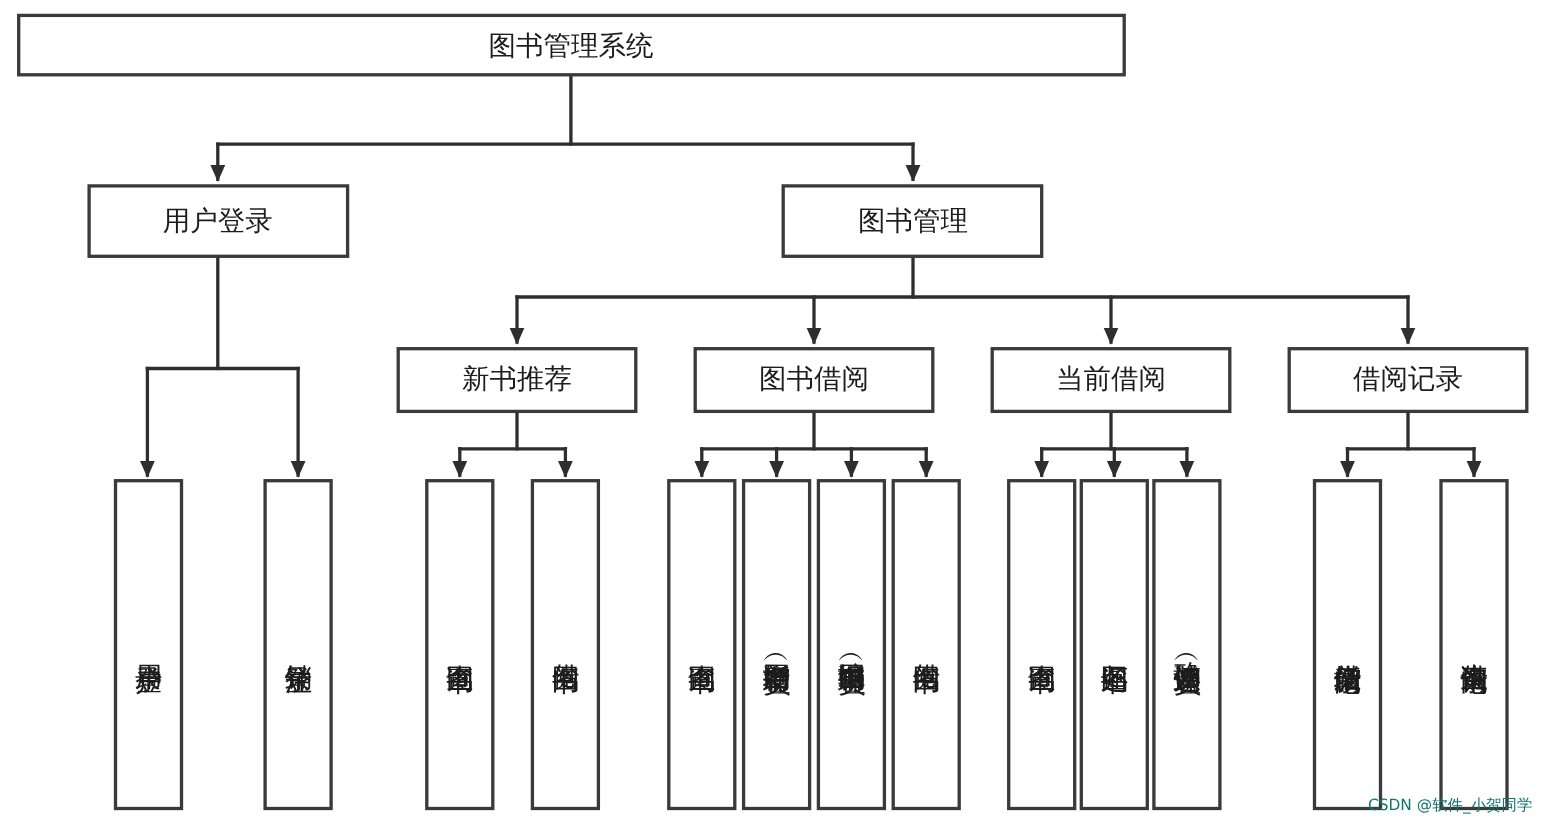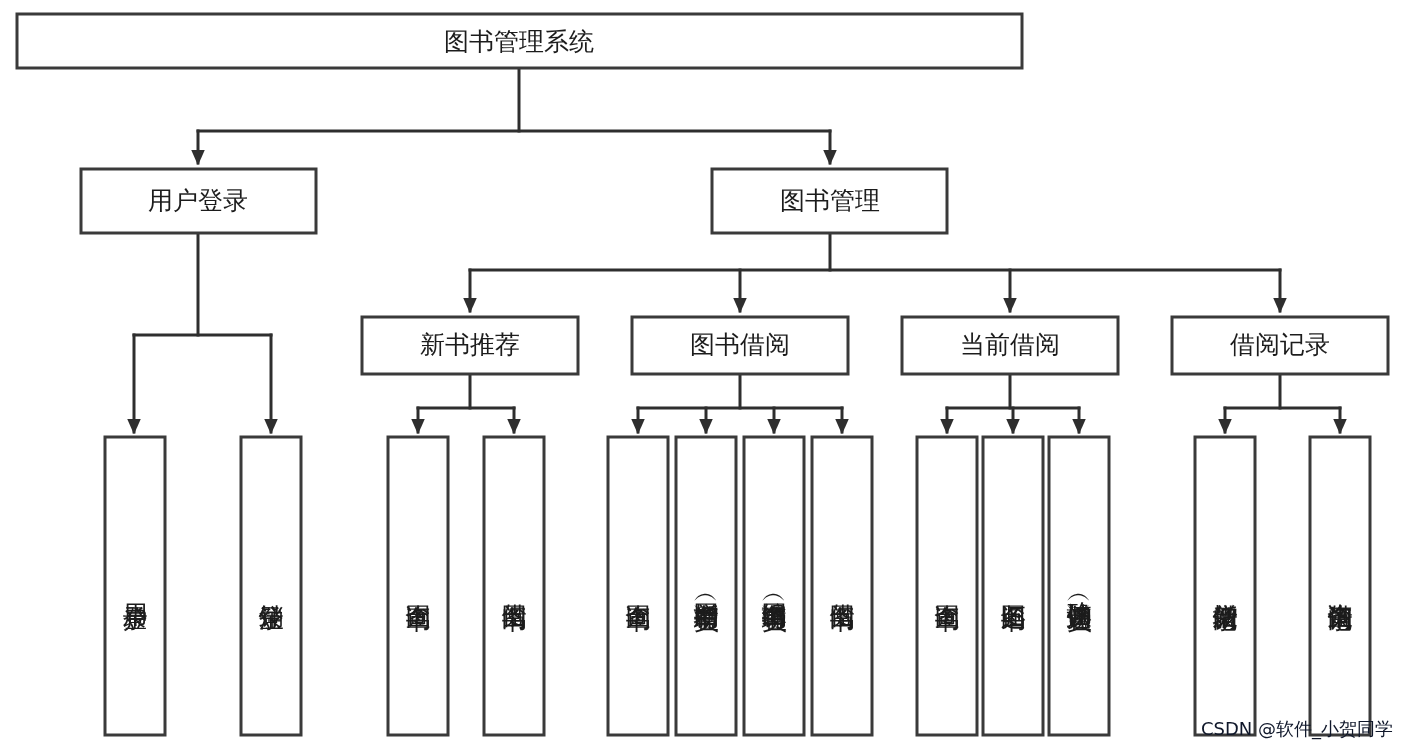--- a/index.html
+++ b/index.html
@@ -21,21 +21,21 @@
     writing-mode:vertical-rl;text-orientation:upright;
     white-space:nowrap;letter-spacing:1px;
   }
   .leaf-text-wrap{
     position:absolute;display:flex;align-items:center;justify-content:center;
     pointer-events:none;
   }
   .watermark{
     position:absolute;right:12px;bottom:6px;
     font-family:"DejaVu Sans","Liberation Sans",sans-serif;
-    font-size:18px;color:#0f172a;white-space:nowrap;
+    font-size:14px;color:#0f766e;white-space:nowrap;
   }
 </style>
 </head>
 <body>
 
 <div id="diagram-root">
 
   <svg id="tree" viewBox="0 0 1405 747">
     <defs>
       <marker id="arrow" viewBox="0 0 10 10" refX="8.5" refY="5" markerWidth="5.2" markerHeight="5.2" orient="auto-start-reverse">

